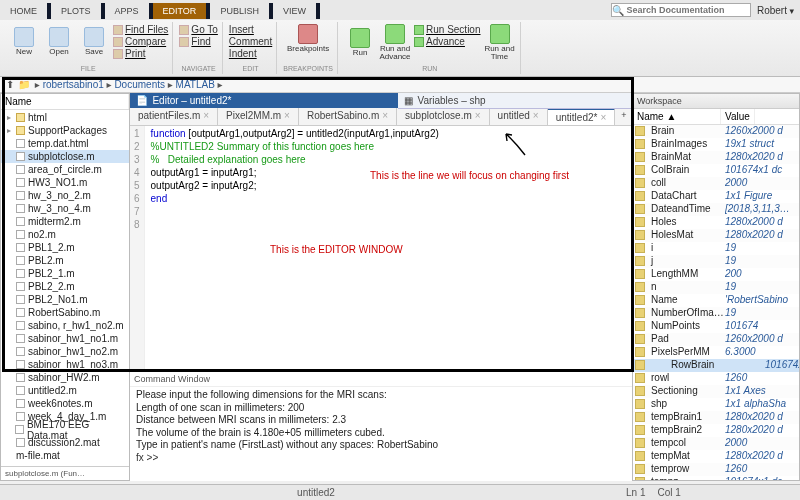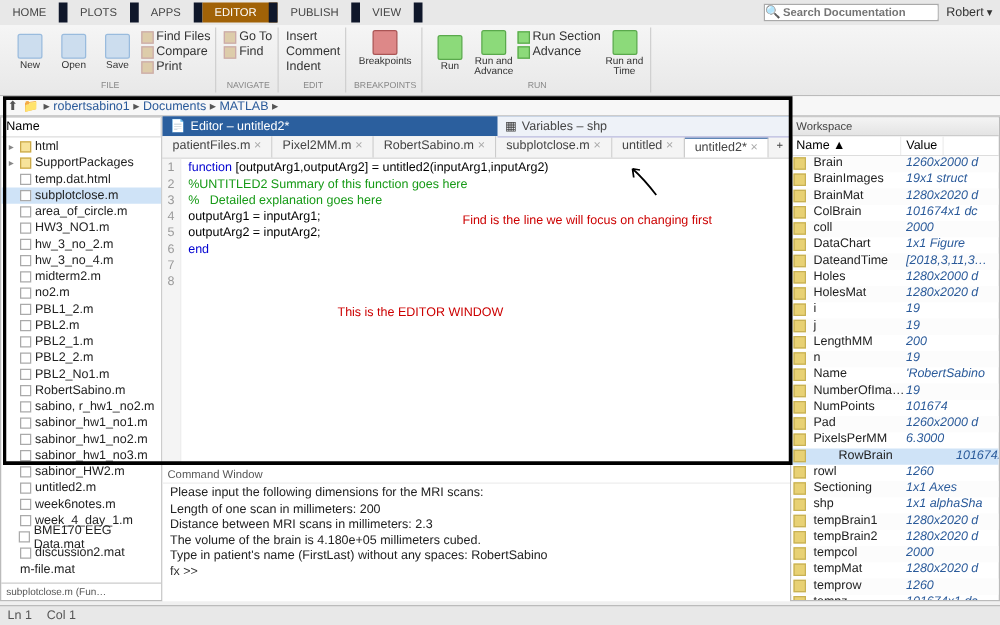--- a/index.html
+++ b/index.html
@@ -1,35 +1,35 @@
 <!DOCTYPE html>
 <html><head>
 <meta charset="utf-8">
 <style>
 * { margin: 0; padding: 0; box-sizing: border-box; font-family: "Segoe UI", Arial, sans-serif; font-size: 10px; }
 body { width: 800px; height: 500px; background: #f0f0f0; overflow: hidden; position: relative; }
 
 
 .ribbon { background: linear-gradient(#fafafa,#e8e8e8); border-bottom: 1px solid #bbb; }
 .tabrow { display: flex; align-items: center; height: 20px; background: #e8e8e8; }
-.mtab { padding: 3px 10px; font-size: 9px; color: #444; border-right: 7px solid #0f172a; cursor: pointer; margin-top: 28px; }
+.mtab { padding: 3px 10px; font-size: 9px; color: #444; border-right: 4px solid #0f172a; cursor: pointer; margin-top: 28px; }
 .mtab.active { background: #a16207; color: #fff; }
 .spacer { flex: 1; }
 .searchbox { display: flex; align-items: center; border: 1px solid #aaa; background: #fff; height: 14px; width: 140px; margin-right: 6px; }
 .searchbox input { border: none; font-size: 9px; width: 100%; padding: 0 2px; outline: none; font-weight: bold; }
 .user { font-size: 9px; color: #333; margin-right: 6px; }
 
 .ribbon-body { display: flex; height: 56px; padding: 2px 4px; gap: 2px; }
 .group { display: flex; flex-direction: column; align-items: center; justify-content: space-between; border-right: 1px solid #d0d0d0; padding: 2px 4px; }
 .group .glabel { font-size: 7px; color: #888; margin-top: 1px; }
 .group-row { display: flex; gap: 3px; }
 .bigbtn { display: flex; flex-direction: column; align-items: center; justify-content: center; width: 32px; cursor: pointer; }
 .bigbtn .ico { width: 20px; height: 20px; background: #cde; border: 1px solid #9bd; border-radius: 2px; }
 .bigbtn .lbl { font-size: 8px; color: #333; margin-top: 1px; text-align: center; line-height: 1.05; }
-.smallstack { display: flex; flex-direction: column; gap: 1px; }
+.smallstack { display: flex; flex-direction: column; gap: 1px; text-decoration: underline; }
 .smallbtn { display: flex; align-items: center; gap: 2px; font-size: 8px; color: #333; cursor: pointer; }
 .smallbtn .sico { width: 10px; height: 10px; background: #dca; border: 1px solid #caa; }
 .ico.green { background: #8cda7a; border-color: #5aa94c; }
 
 
 .pathbar { display: flex; align-items: center; height: 16px; background: #f7f7f7; border-bottom: 1px solid #ccc; padding: 0 6px; font-size: 9px; color: #555; gap: 4px; }
 .pathbar .crumb { color: #2a5a9a; }
 
 
 .main { display: flex; height: 388px; }
@@ -412,21 +412,21 @@
               <div>4</div>
               <div>5</div>
               <div>6</div>
               <div>7</div>
               <div>8</div>
             </div>
           <div class="code" id="code"><div><span class="kw">function</span> [outputArg1,outputArg2] = untitled2(inputArg1,inputArg2)</div><div><span class="cmt">%UNTITLED2 Summary of this function goes here</span></div><div><span class="cmt">%   Detailed explanation goes here</span></div><div>outputArg1 = inputArg1;</div><div>outputArg2 = inputArg2;</div><div><span class="kw">end</span></div><div></div><div></div></div>
           <svg class="arrow" style="left:370px;top:4px" viewBox="0 0 30 30">
               <path d="M25 25 Q 15 12 6 4 M6 4 L12 5 M6 4 L7 11" stroke="#000" fill="none" stroke-width="1.4"></path>
             </svg>
-          <div class="annotation" style="left:240px;top:44px">Find is the line we will focus on changing first</div>
+          <div class="annotation" style="left:240px;top:44px">This is the line we will focus on changing first</div>
           <div class="annotation" style="left:140px;top:118px">This is the EDITOR WINDOW</div>
         </div>
       </div>
     </div>
 
     <div class="cmdpanel" style="height:110px">
       <div class="cmdtitle">Command Window</div>
       <div class="cmdbody" id="cmdbody">
           <div>Please input the following dimensions for the MRI scans:</div>
           <div>Length of one scan in millimeters: 200</div>
@@ -586,19 +586,20 @@
           <div class="ic"></div>
           <div class="nm">tempz</div>
           <div class="vl">101674x1 dc</div>
         </div>
       </div>
   </div>
 </div>
 
 <div class="status">
   <div></div>
+  <div class="mid">untitled2</div>
   <div class="right">
     <span><span>Ln</span> <span>1</span></span>
     <span><span>Col</span> <span>1</span></span>
   </div>
 </div>
 
 <div class="overlay-border" style="left:2px;top:77px;width:632px;height:295px"></div>
 
 </body></html>

